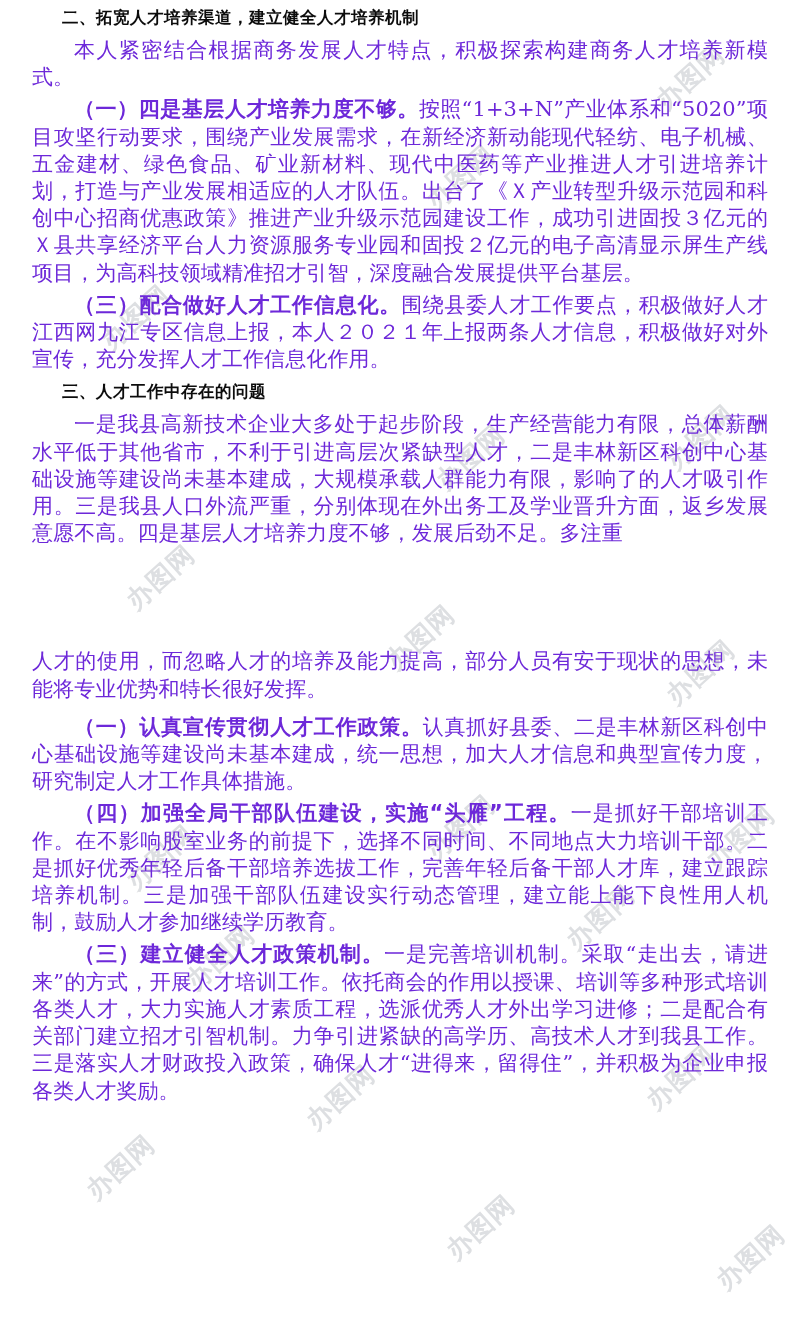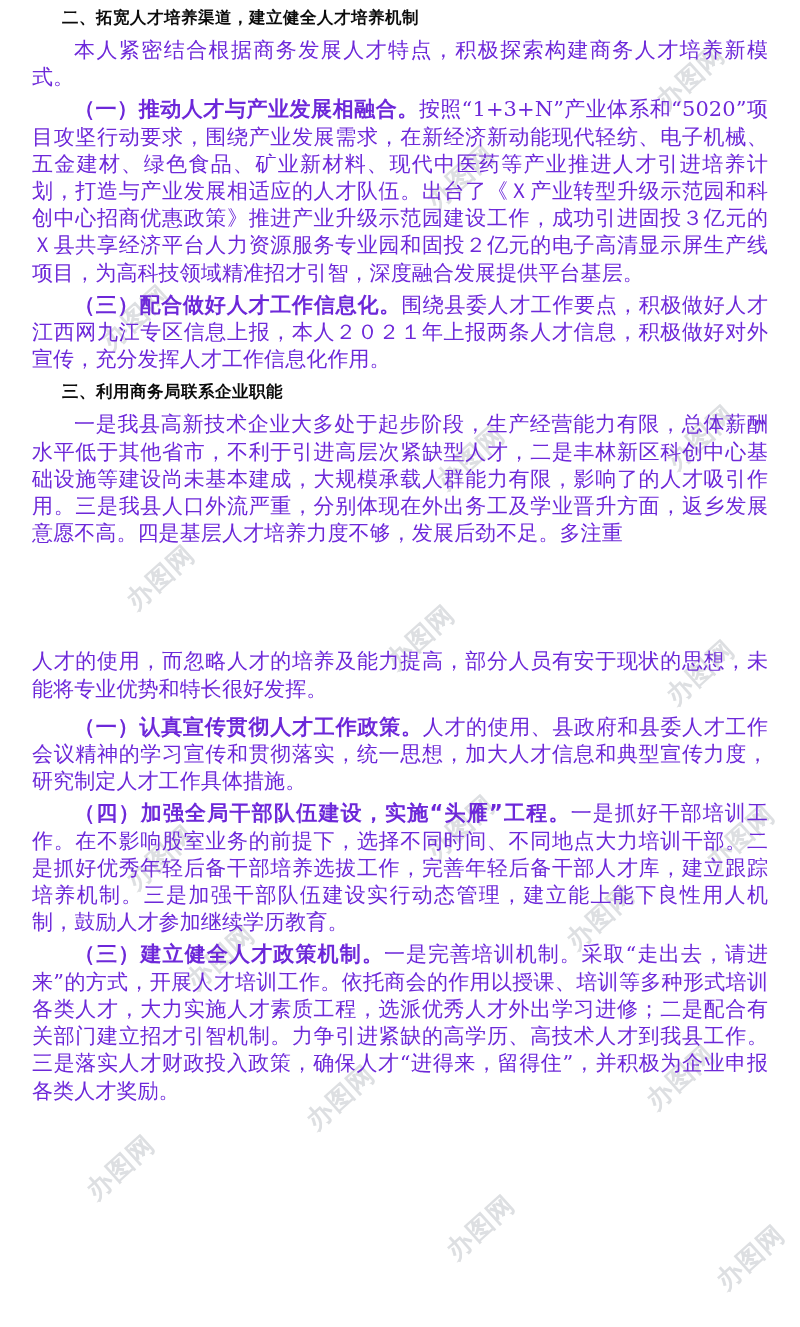--- a/index.html
+++ b/index.html
@@ -109,38 +109,38 @@
     <div class="wm" style="left: 710px; top: 1240px; color: rgb(216, 218, 221);">办图网</div>
   </div>
 
   <div class="content">
     <div class="top-pad"></div>
 
     <h2 class="doc-heading">二、拓宽人才培养渠道，建立健全人才培养机制</h2>
 
     <p class="para"><span>本人紧密结合根据商务发展人才特点，积极探索构建商务人才培养新模式。</span></p>
 
-    <p class="para"><span class="lead">（一）推动人才与产业发展相融合。</span><span>按照“1+3+N”产业体系和“5020”项目攻坚行动要求，围绕产业发展需求，在新经济新动能现代轻纺、电子机械、五金建材、绿色食品、矿业新材料、现代中医药等产业推进人才引进培养计划，打造与产业发展相适应的人才队伍。出台了《Ｘ产业转型升级示范园和科创中心招商优惠政策》推进产业升级示范园建设工作，成功引进固投３亿元的Ｘ县共享经济平台人力资源服务专业园和固投２亿元的电子高清显示屏生产线项目，为高科技领域精准招才引智，深度融合发展提供平台基层。</span></p>
+    <p class="para"><span class="lead">（一）四是基层人才培养力度不够。</span><span>按照“1+3+N”产业体系和“5020”项目攻坚行动要求，围绕产业发展需求，在新经济新动能现代轻纺、电子机械、五金建材、绿色食品、矿业新材料、现代中医药等产业推进人才引进培养计划，打造与产业发展相适应的人才队伍。出台了《Ｘ产业转型升级示范园和科创中心招商优惠政策》推进产业升级示范园建设工作，成功引进固投３亿元的Ｘ县共享经济平台人力资源服务专业园和固投２亿元的电子高清显示屏生产线项目，为高科技领域精准招才引智，深度融合发展提供平台基层。</span></p>
 
 
     <p class="para"><span class="lead">（三）配合做好人才工作信息化。</span><span>围绕县委人才工作要点，积极做好人才江西网九江专区信息上报，本人２０２１年上报两条人才信息，积极做好对外宣传，充分发挥人才工作信息化作用。</span></p>
 
 
-    <h2 class="doc-heading">三、利用商务局联系企业职能</h2>
+    <h2 class="doc-heading">三、人才工作中存在的问题</h2>
 
     <p class="para"><span>一是我县高新技术企业大多处于起步阶段，生产经营能力有限，总体薪酬水平低于其他省市，不利于引进高层次紧缺型人才，二是丰林新区科创中心基础设施等建设尚未基本建成，大规模承载人群能力有限，影响了的人才吸引作用。三是我县人口外流严重，分别体现在外出务工及学业晋升方面，返乡发展意愿不高。四是基层人才培养力度不够，发展后劲不足。多注重</span></p>
 
     <div class="page-gap"></div>
 
     <p class="para noindent"><span>人才的使用，而忽略人才的培养及能力提高，部分人员有安于现状的思想，未能将专业优势和特长很好发挥。</span></p>
 
     <div class="spacer-sm"></div>
 
 
-    <p class="para"><span class="lead">（一）认真宣传贯彻人才工作政策。</span><span>人才的使用、县政府和县委人才工作会议精神的学习宣传和贯彻落实，统一思想，加大人才信息和典型宣传力度，研究制定人才工作具体措施。</span></p>
+    <p class="para"><span class="lead">（一）认真宣传贯彻人才工作政策。</span><span>认真抓好县委、二是丰林新区科创中心基础设施等建设尚未基本建成，统一思想，加大人才信息和典型宣传力度，研究制定人才工作具体措施。</span></p>
 
 
     <p class="para"><span class="lead">（四）加强全局干部队伍建设，实施“头雁”工程。</span><span>一是抓好干部培训工作。在不影响股室业务的前提下，选择不同时间、不同地点大力培训干部。二是抓好优秀年轻后备干部培养选拔工作，完善年轻后备干部人才库，建立跟踪培养机制。三是加强干部队伍建设实行动态管理，建立能上能下良性用人机制，鼓励人才参加继续学历教育。</span></p>
 
     <p class="para"><span class="lead">（三）建立健全人才政策机制。</span><span>一是完善培训机制。采取“走出去，请进来”的方式，开展人才培训工作。依托商会的作用以授课、培训等多种形式培训各类人才，大力实施人才素质工程，选派优秀人才外出学习进修；二是配合有关部门建立招才引智机制。力争引进紧缺的高学历、高技术人才到我县工作。三是落实人才财政投入政策，确保人才“进得来，留得住”，并积极为企业申报各类人才奖励。</span></p>
 
   </div>
 </div>
 
 </body></html>

